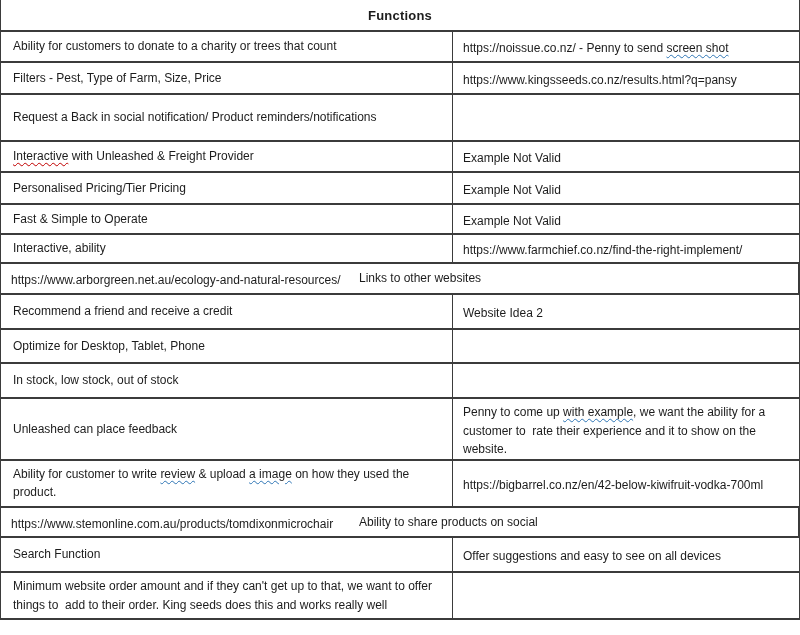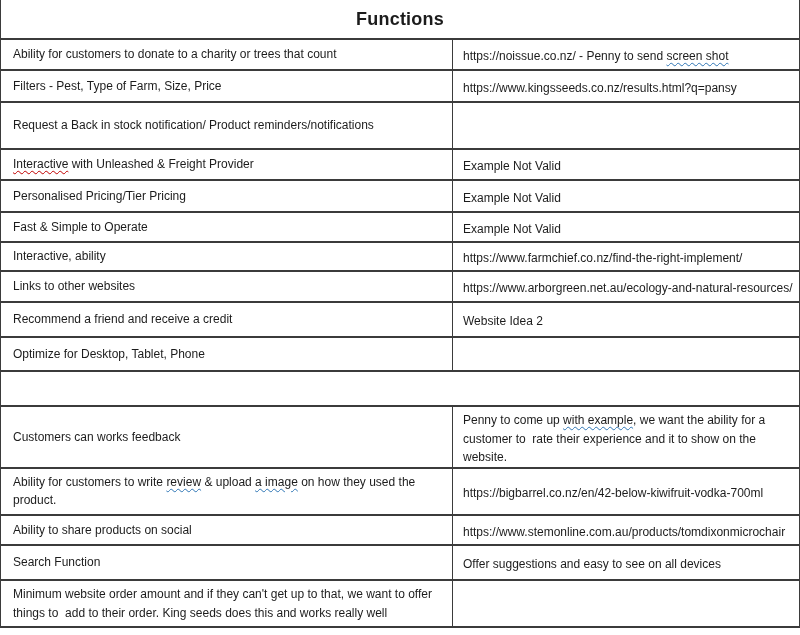--- a/index.html
+++ b/index.html
@@ -18,24 +18,24 @@
     color:var(--text);
     overflow:hidden;
   }
   .doc-table{
     width:800px;
     border-left:1px solid var(--border);
     border-right:1px solid var(--border);
     background:var(--bg);
   }
   .table-header{
-    height:40px;
+    height:32px;
     display:flex;align-items:center;justify-content:center;
     border-bottom:2px solid var(--border);
-    font-size:18px;font-weight:bold;
+    font-size:13px;font-weight:bold;
     letter-spacing:.2px;
   }
   .row{
     display:flex;
     border-bottom:2px solid var(--border);
     align-items:stretch;
   }
   .cell{
     display:flex;align-items:center;
     font-size:12px;
@@ -104,21 +104,21 @@
       <div class="row">
         <div class="cell left">
           <div class="cell-text"><span>Filters - Pest, Type of Farm, Size, Price</span></div>
         </div>
         <div class="cell right">
           <div class="cell-text"><span>https://www.kingsseeds.co.nz/results.html?q=pansy</span></div>
         </div>
       </div>
       <div class="row">
         <div class="cell left">
-          <div class="cell-text"><span>Request a Back in stock notification/ Product reminders/notifications</span></div>
+          <div class="cell-text"><span>Request a Back in social notification/ Product reminders/notifications</span></div>
         </div>
       </div>
       <div class="row">
         <div class="cell left">
           <div class="cell-text"><span class="mark-spell">Interactive</span><span> with Unleashed &amp; Freight Provider</span></div>
         </div>
         <div class="cell right">
           <div class="cell-text"><span>Example Not Valid</span></div>
         </div>
       </div>
@@ -140,70 +140,73 @@
       </div>
       <div class="row">
         <div class="cell left">
           <div class="cell-text"><span>Interactive, ability</span></div>
         </div>
         <div class="cell right">
           <div class="cell-text"><span>https://www.farmchief.co.nz/find-the-right-implement/</span></div>
         </div>
       </div>
       <div class="row">
+        <div class="cell right">
+          <div class="cell-text"><span>https://www.arborgreen.net.au/ecology-and-natural-resources/</span></div>
+        </div>
         <div class="cell left">
           <div class="cell-text"><span>Links to other websites</span></div>
         </div>
-        <div class="cell right">
-          <div class="cell-text"><span>https://www.arborgreen.net.au/ecology-and-natural-resources/</span></div>
-        </div>
       </div>
       <div class="row">
         <div class="cell left">
           <div class="cell-text"><span>Recommend a friend and receive a credit</span></div>
         </div>
         <div class="cell right">
           <div class="cell-text"><span>Website Idea 2</span></div>
         </div>
       </div>
       <div class="row">
         <div class="cell left">
           <div class="cell-text"><span>Optimize for Desktop, Tablet, Phone</span></div>
         </div>
         <div class="cell right">
           <div class="cell-text"></div>
         </div>
       </div>
       <div class="row">
+        <div class="cell left">
+          <div class="cell-text"><span>In stock, low stock, out of stock</span></div>
+        </div>
         <div class="cell right">
           <div class="cell-text"></div>
         </div>
       </div>
       <div class="row">
         <div class="cell left">
-          <div class="cell-text"><span>Customers can works feedback</span></div>
+          <div class="cell-text"><span>Unleashed can place feedback</span></div>
         </div>
         <div class="cell right">
           <div class="cell-text"><span>Penny to come up </span><span class="mark-grammar">with example</span><span>, we want the ability for a customer to  rate their experience and it to show on the website.</span></div>
         </div>
       </div>
       <div class="row">
         <div class="cell left">
-          <div class="cell-text"><span>Ability for customers to write </span><span class="mark-grammar">review</span><span> &amp; upload </span><span class="mark-grammar">a image</span><span> on how they used the product.</span></div>
+          <div class="cell-text"><span>Ability for customer to write </span><span class="mark-grammar">review</span><span> &amp; upload </span><span class="mark-grammar">a image</span><span> on how they used the product.</span></div>
         </div>
         <div class="cell right">
           <div class="cell-text"><span>https://bigbarrel.co.nz/en/42-below-kiwifruit-vodka-700ml</span></div>
         </div>
       </div>
       <div class="row">
+        <div class="cell right">
+          <div class="cell-text"><span>https://www.stemonline.com.au/products/tomdixonmicrochair</span></div>
+        </div>
         <div class="cell left">
           <div class="cell-text"><span>Ability to share products on social</span></div>
-        </div>
-        <div class="cell right">
-          <div class="cell-text"><span>https://www.stemonline.com.au/products/tomdixonmicrochair</span></div>
         </div>
       </div>
       <div class="row">
         <div class="cell left">
           <div class="cell-text"><span>Search Function</span></div>
         </div>
         <div class="cell right">
           <div class="cell-text"><span>Offer suggestions and easy to see on all devices</span></div>
         </div>
       </div>

